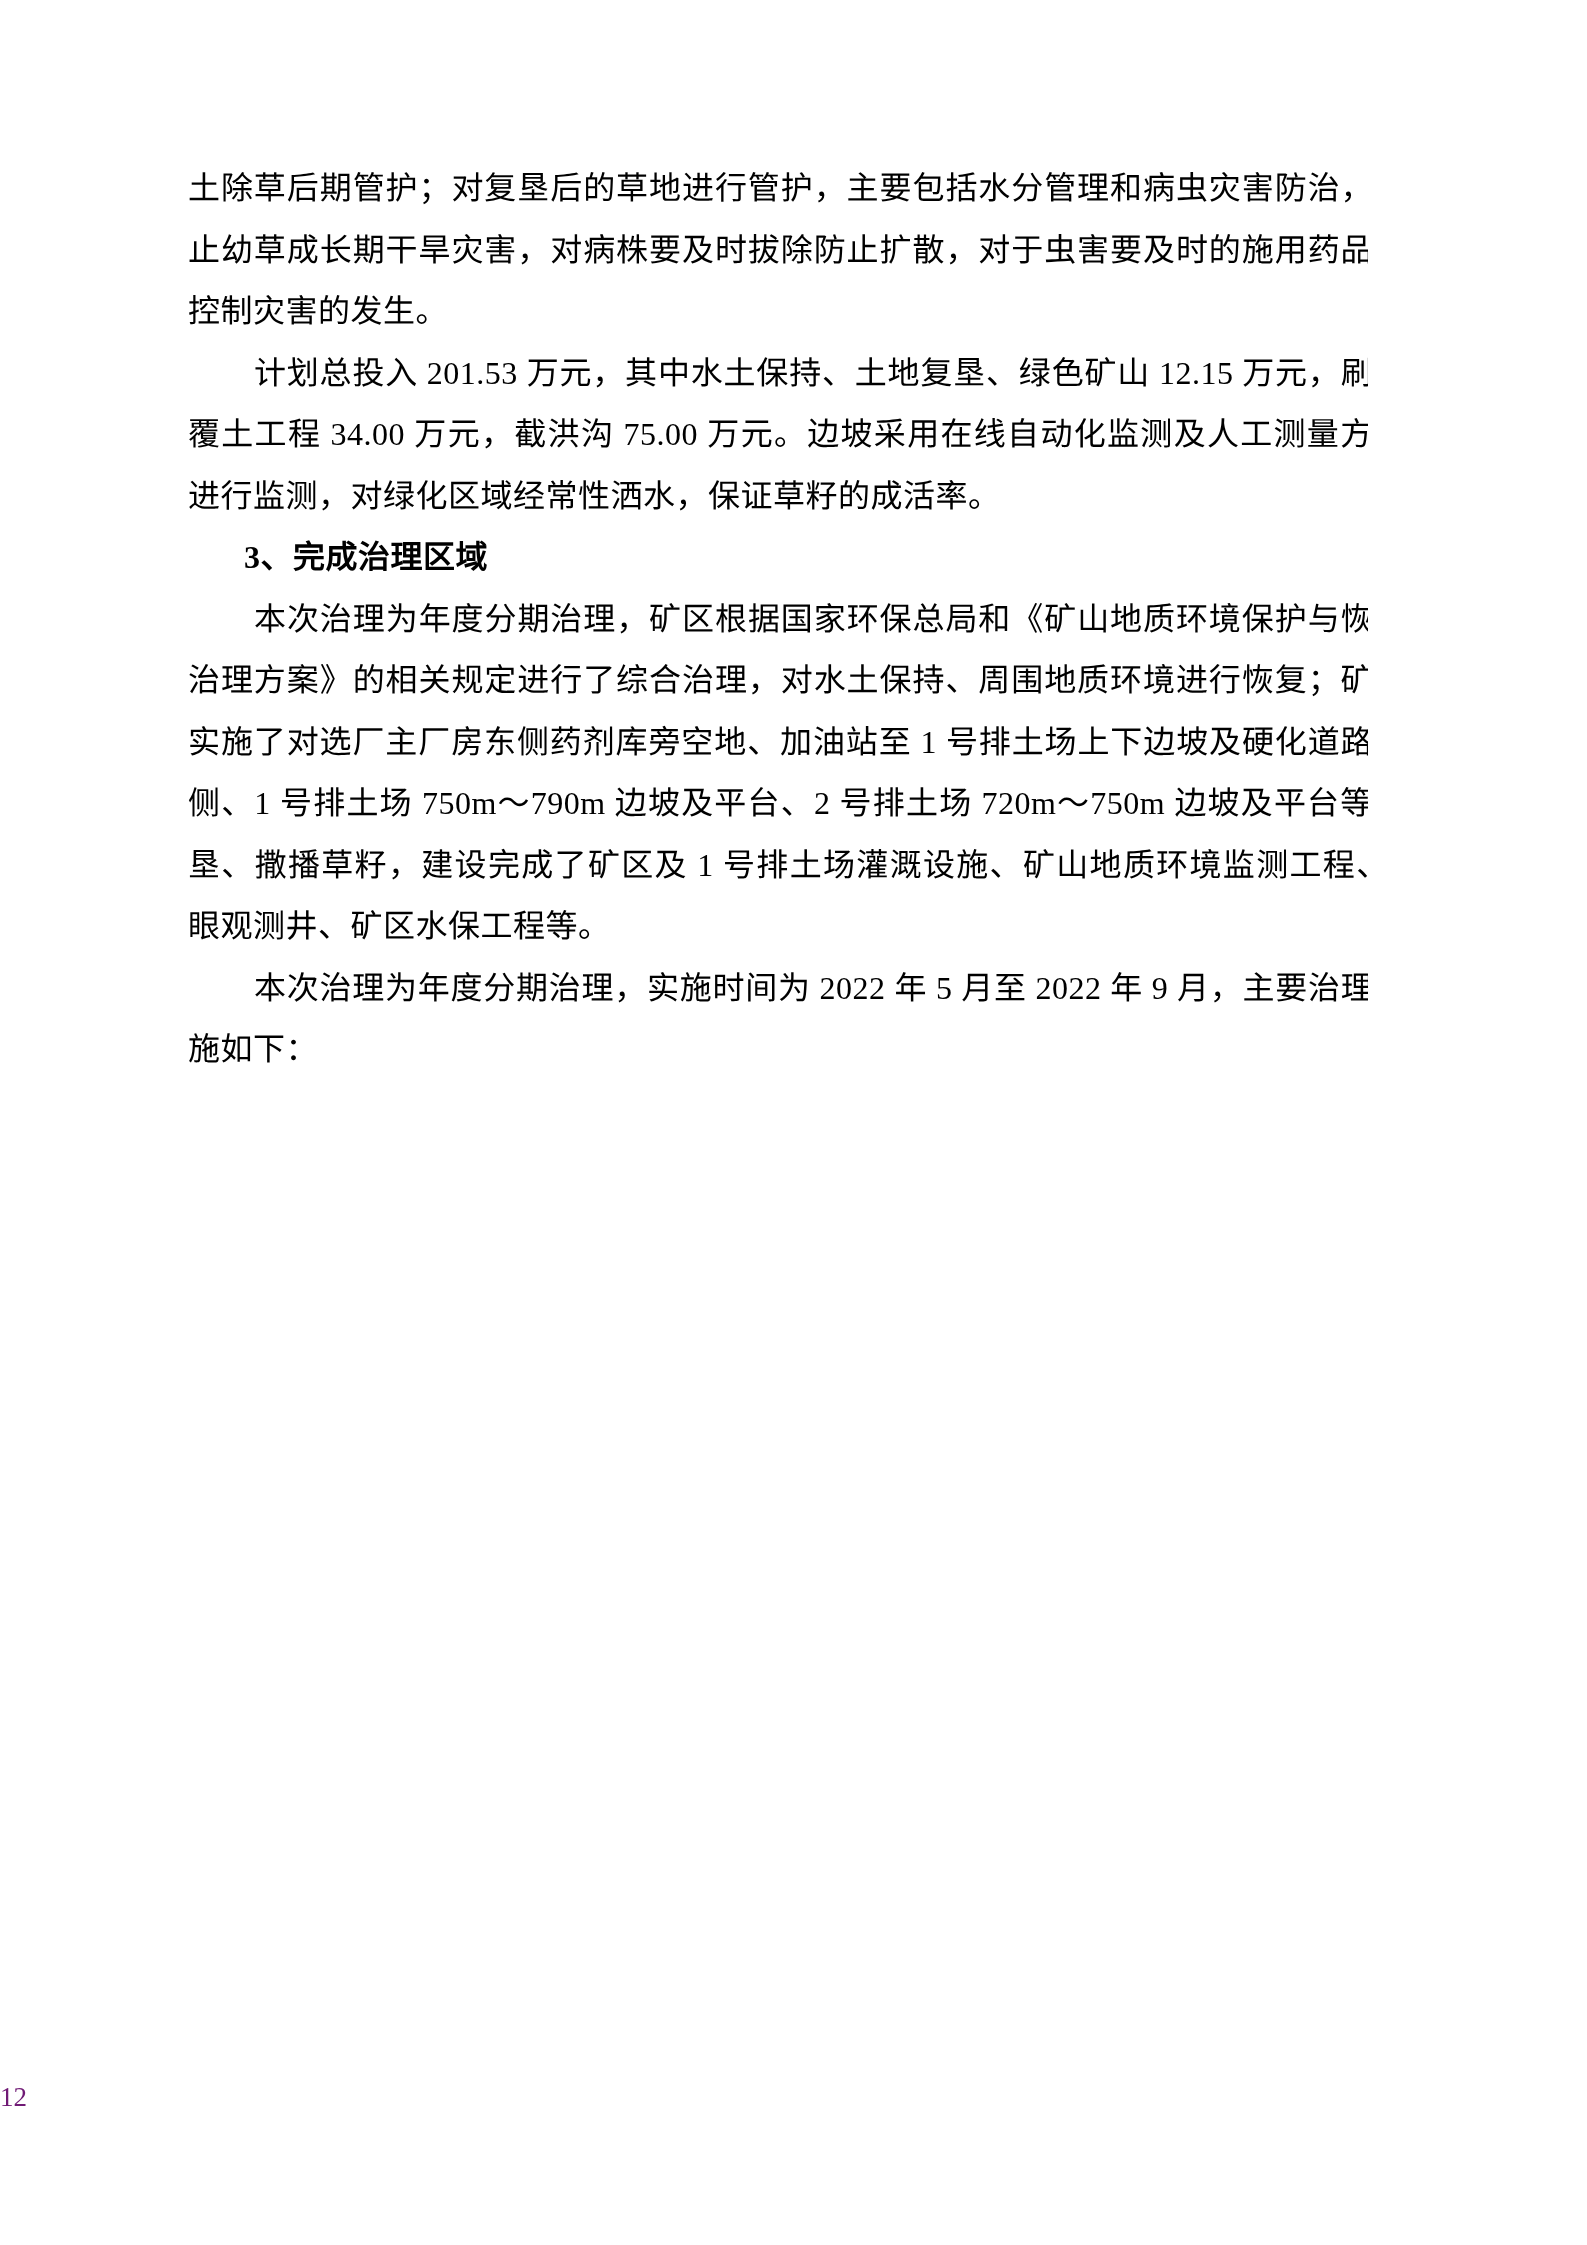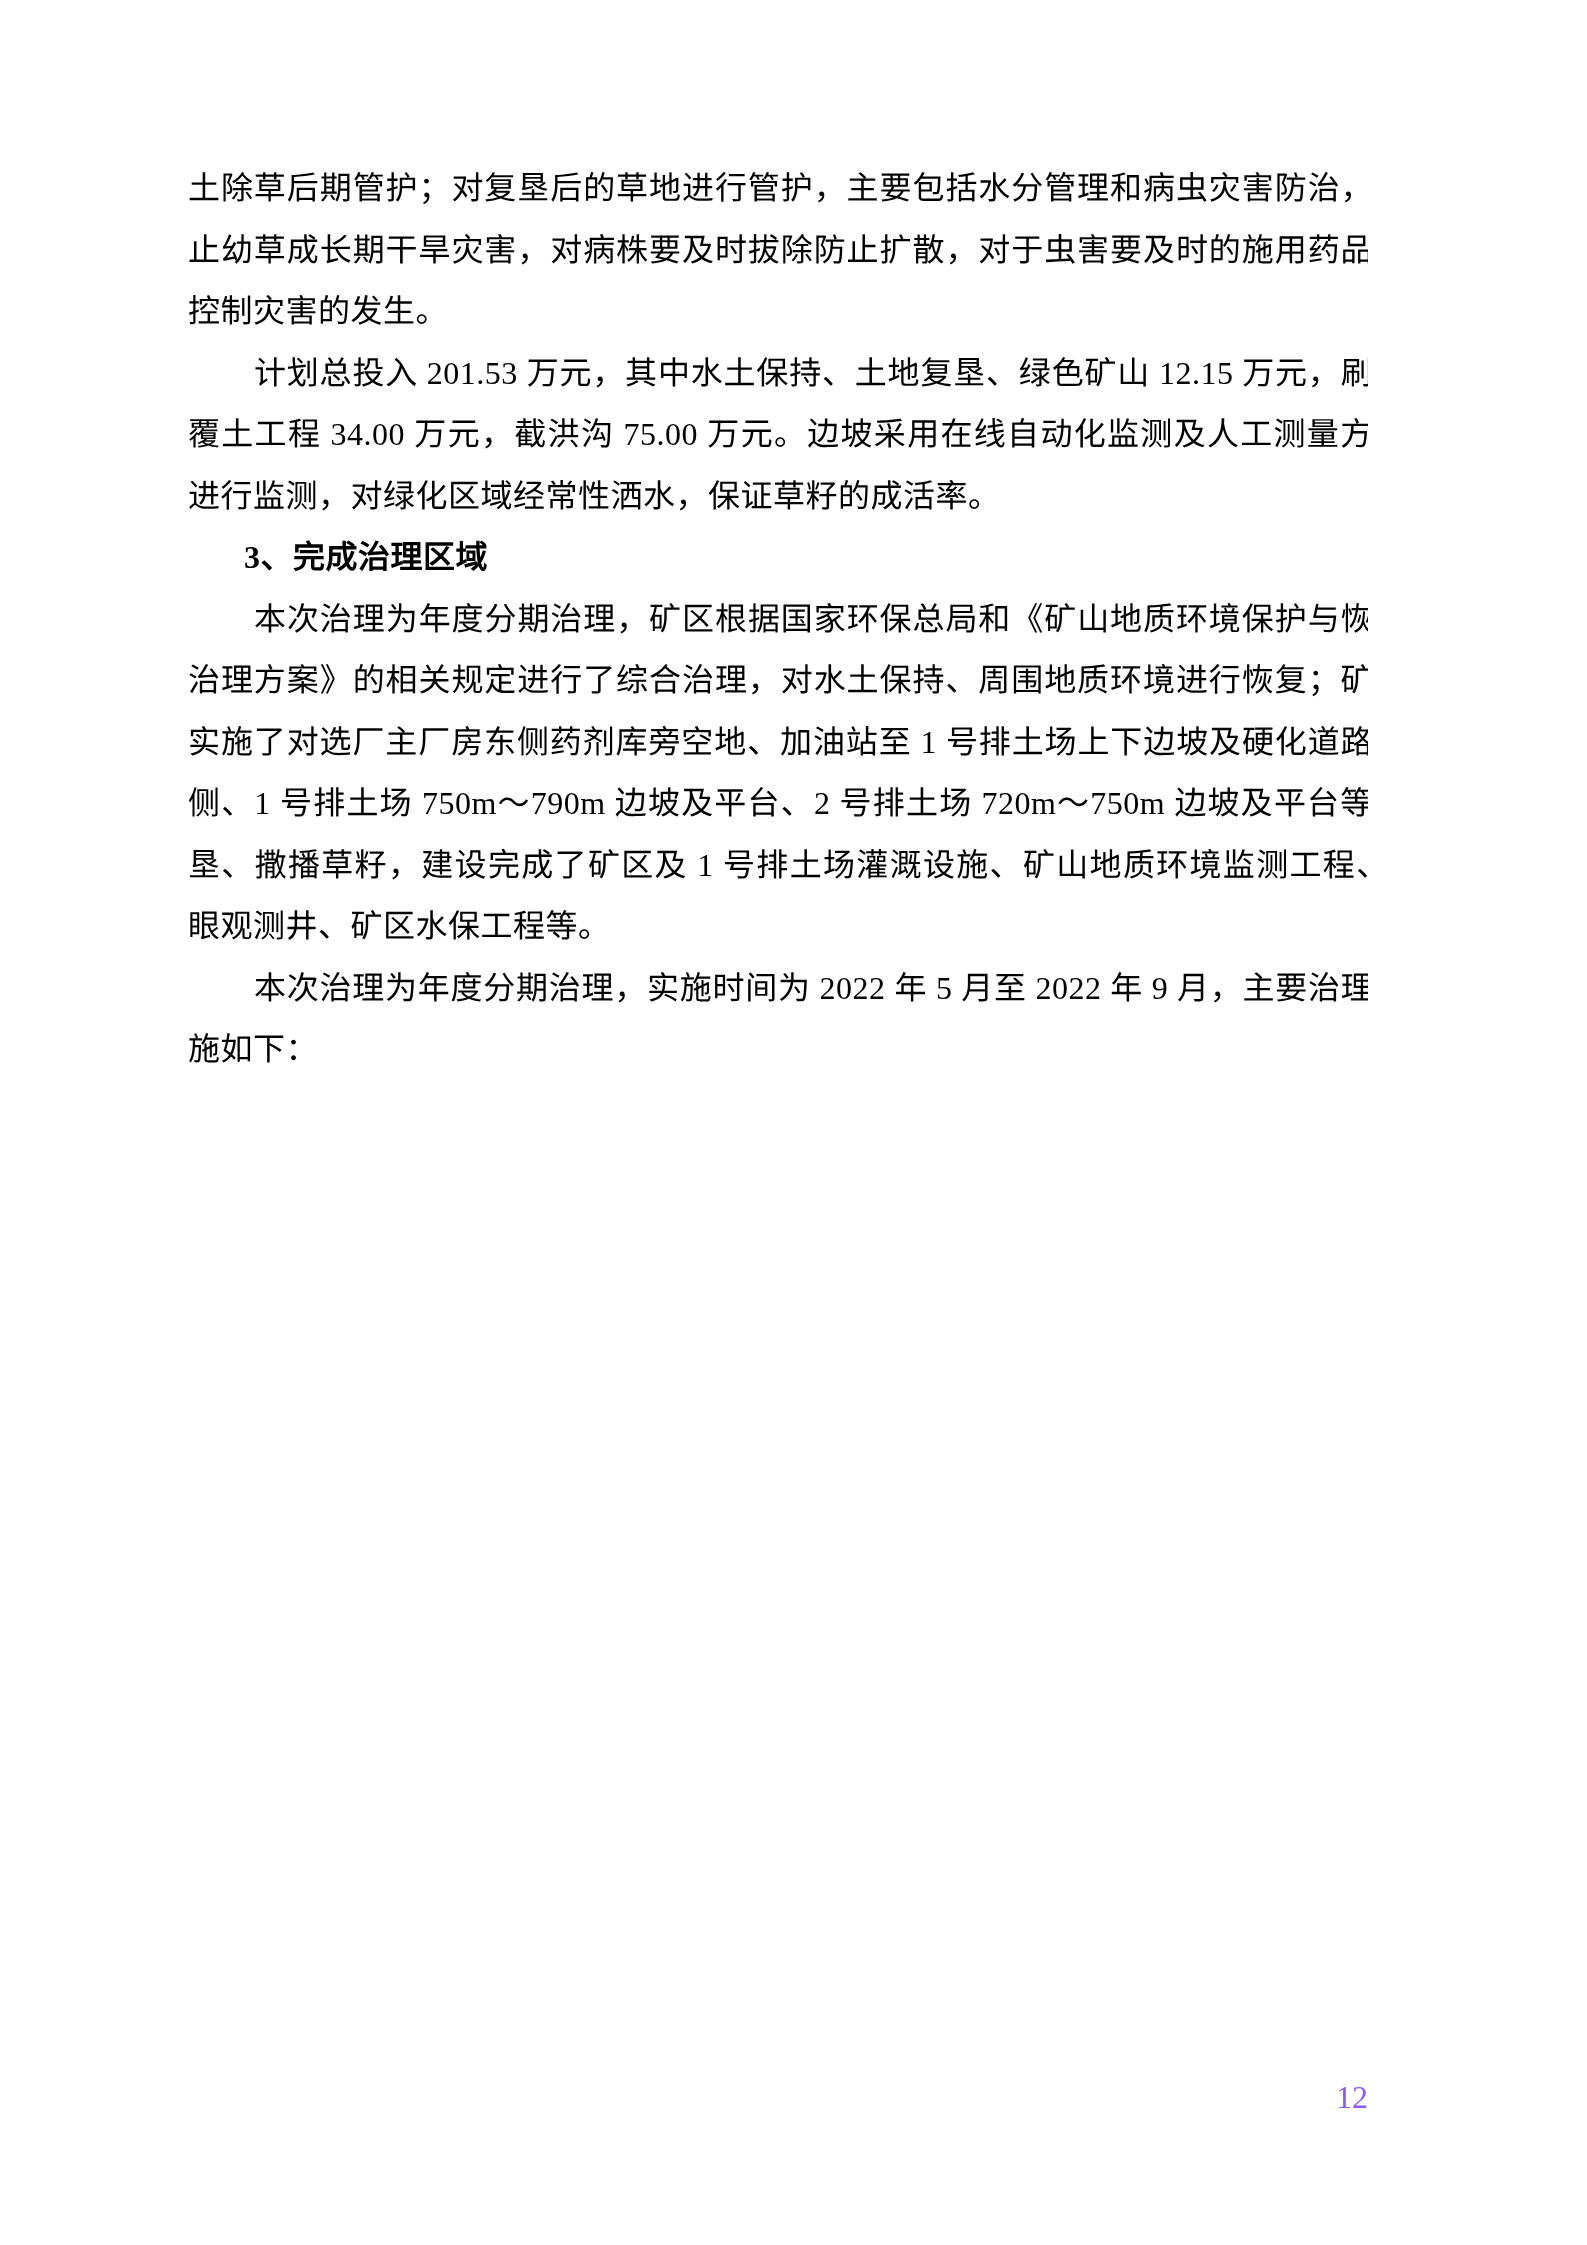--- a/index.html
+++ b/index.html
@@ -41,24 +41,24 @@
   }
   .text-block h2.heading {
     font-weight: bold;
     text-indent: 56px;
   }
   .page-number {
     position: absolute;
     top: 2082px;
     left: 0;
     width: 100%;
-    text-align: right;
-    font-size: 32px;
+    text-align: left;
+    font-size: 27px;
     line-height: 31px;
-    color: #8b5cf6;
+    color: #701a75;
   }
 </style>
 </head>
 <body>
 
 <div class="page">
   <div class="text-block">
     <p class="no-indent">土除草后期管护；对复垦后的草地进行管护，主要包括水分管理和病虫灾害防治，防止幼草成长期干旱灾害，对病株要及时拔除防止扩散，对于虫害要及时的施用药品等控制灾害的发生。</p>
     <p class="indent">计划总投入 201.53 万元，其中水土保持、土地复垦、绿色矿山 12.15 万元，刷坡覆土工程 34.00 万元，截洪沟 75.00 万元。边坡采用在线自动化监测及人工测量方法进行监测，对绿化区域经常性洒水，保证草籽的成活率。</p>
     <h2 class="heading">3、完成治理区域</h2>

